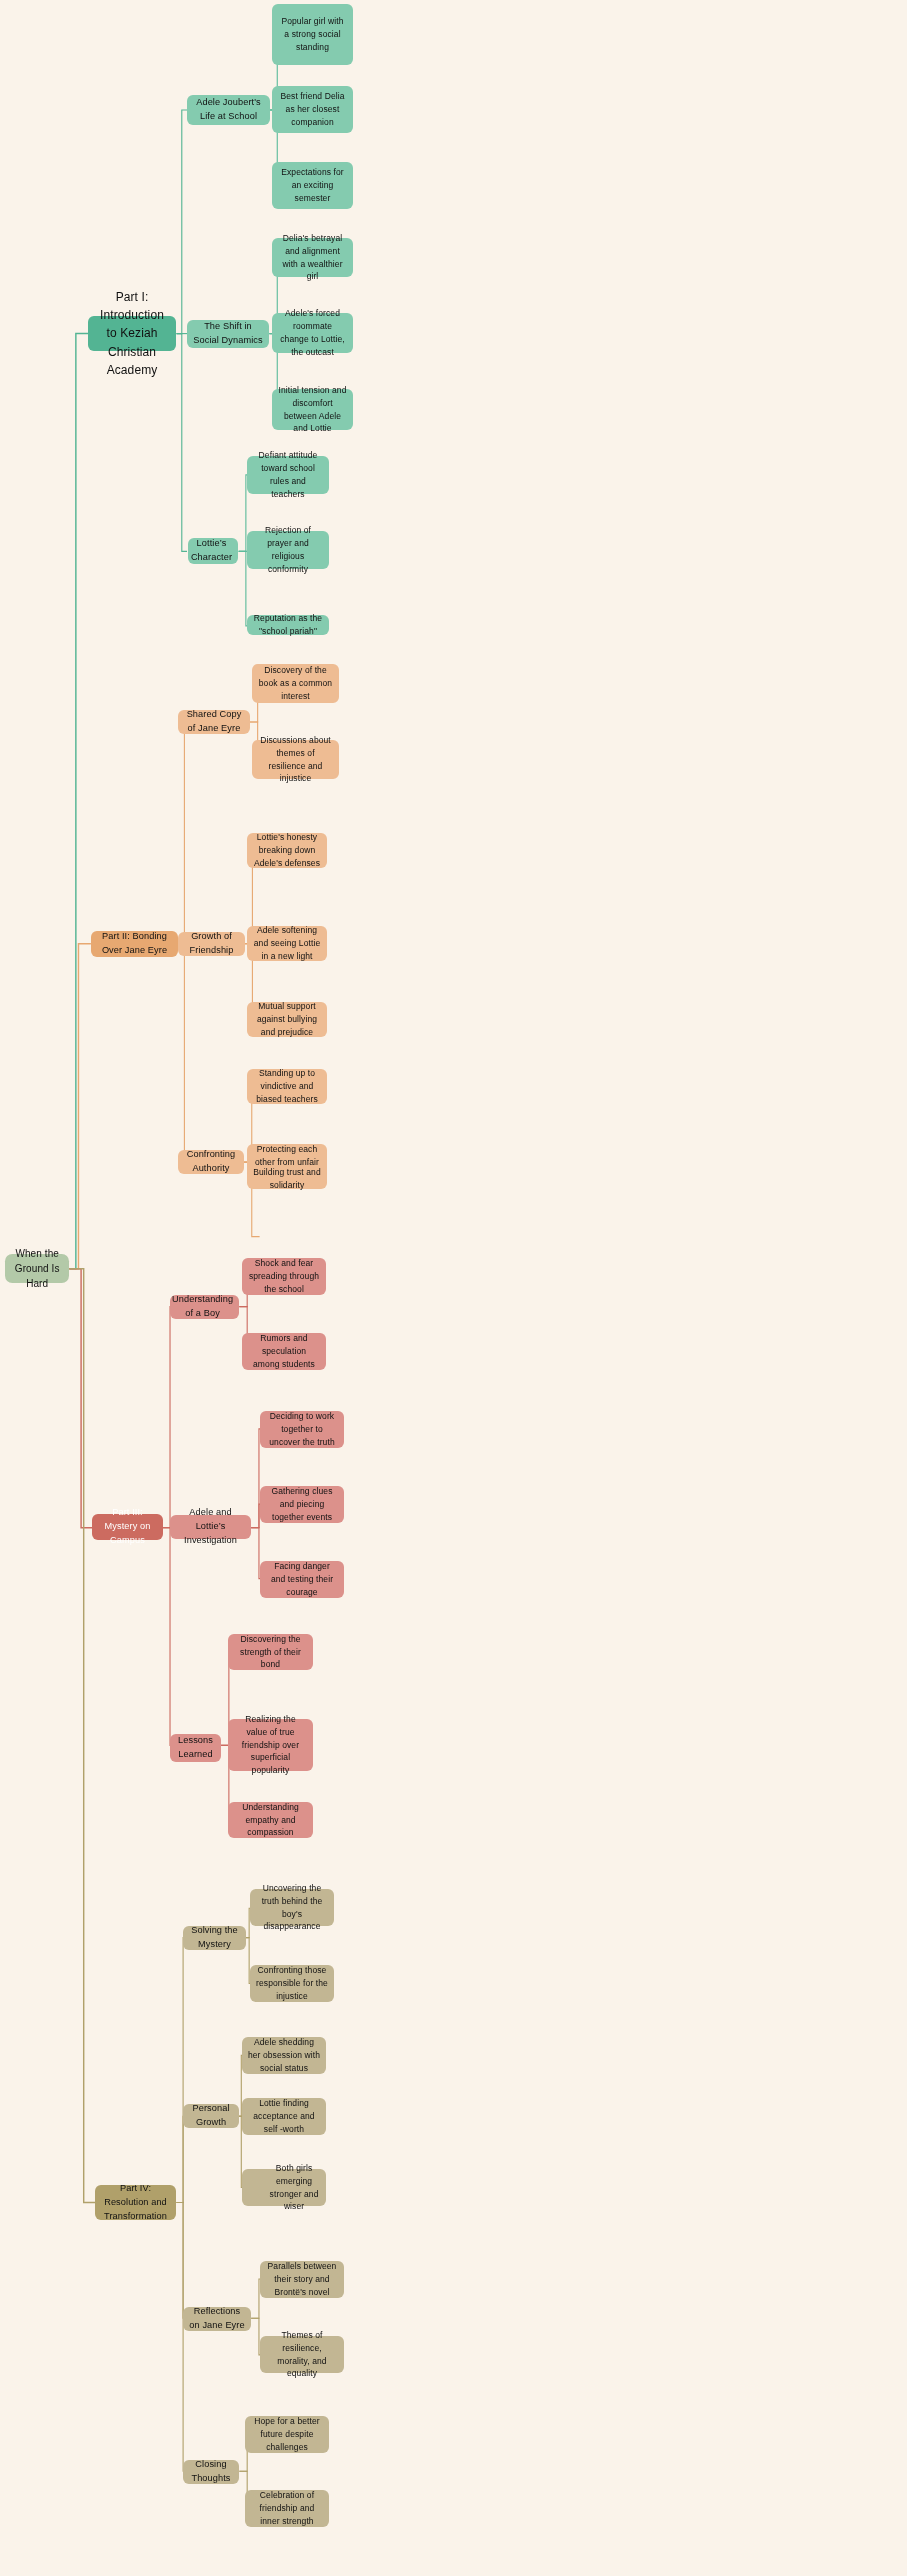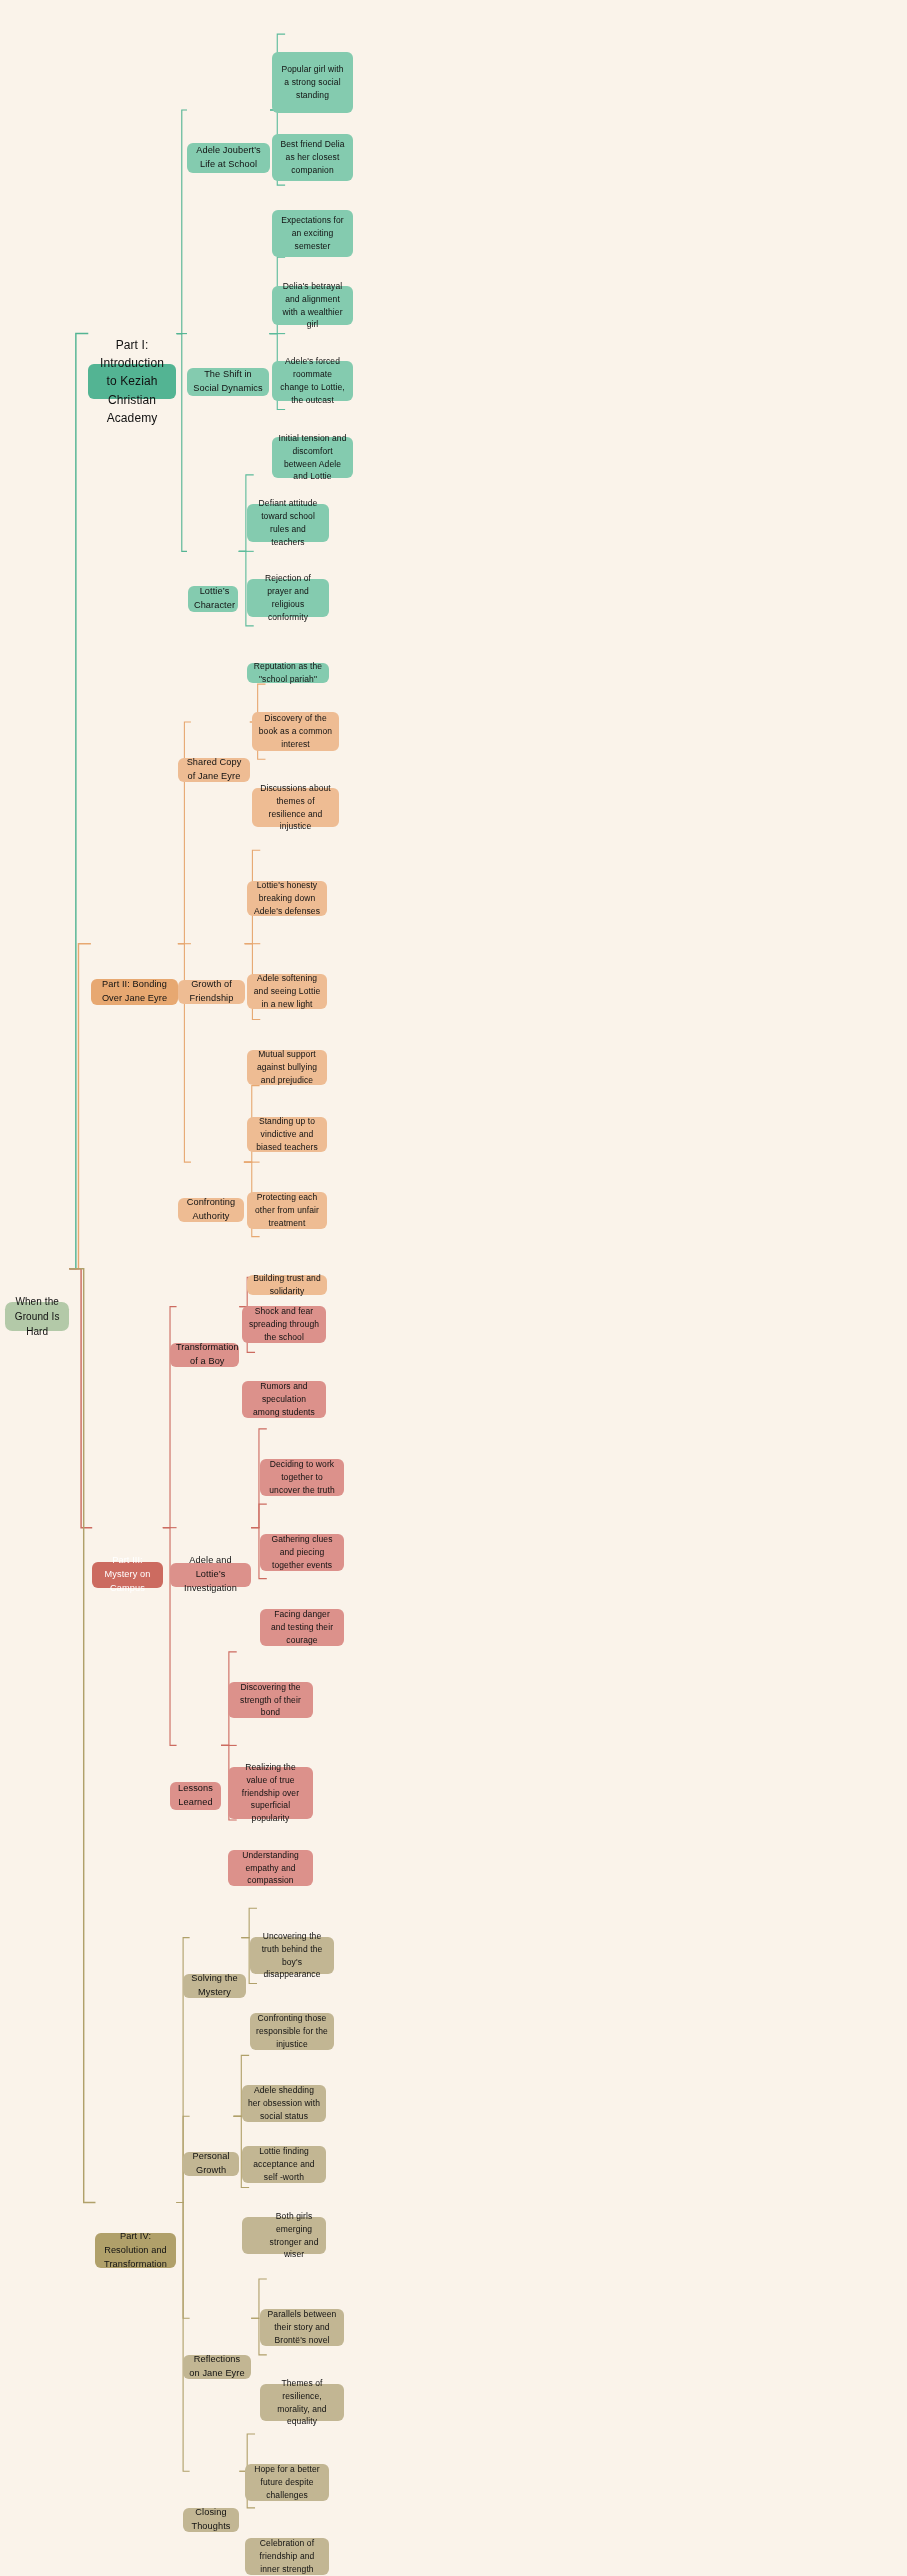--- a/index.html
+++ b/index.html
@@ -22,27 +22,26 @@
     width: 907px;
     height: 2576px;
     pointer-events: none;
   }
   .node {
     position: absolute;
     box-sizing: border-box;
     border-radius: 5.9px;
     display: flex;
     align-items: center;
-    justify-content: flex-start;
+    justify-content: flex-end;
     text-align: center;
     line-height: 1.52;
     color: #111111;
     padding: 2px 5.9px;
     letter-spacing: 0.1px;
-    margin-top: 48px;
   }
   .root {
     background: #b3c9a8;
     font-size: 10px;
     border-radius: 7.2px;
   }
   
   .br1-main { background: #53b493; font-size: 12px; }
   .br1-mid  { background: #84cbaf; font-size: 9.2px; }
   .br1-leaf { background: #84cbaf; font-size: 8.5px; }
@@ -234,30 +233,30 @@
 
   <div class="node br2-mid" style="left:178px; top:1150px; width:66px; height:24px;">
     <span>Confronting Authority</span>
   </div>
   <div class="node br2-leaf" style="left:247px; top:1069px; width:80px; height:35px;">
     <span>Standing up to vindictive and biased teachers</span>
   </div>
   <div class="node br2-leaf" style="left:247px; top:1144px; width:80px; height:37px;">
     <span>Protecting each other from unfair treatment</span>
   </div>
-  <div class="node br2-leaf" style="left:247px; top:1227px; width:80px; height:20px;">
+  <div class="node br2-leaf" style="left:247px; top:1169px; width:80px; height:20px;">
     <span>Building trust and solidarity</span>
   </div>
 
   <div class="node br3-main" style="left:92px; top:1514px; width:71px; height:26px;">
     <span>Part III: Mystery on Campus</span>
   </div>
 
   <div class="node br3-mid" style="left:170px; top:1295px; width:69px; height:24px;">
-    <span>Transformation of a Boy</span>
+    <span>Understanding of a Boy</span>
   </div>
   <div class="node br3-leaf" style="left:242px; top:1258px; width:84px; height:37px;">
     <span>Shock and fear spreading through the school</span>
   </div>
   <div class="node br3-leaf" style="left:242px; top:1333px; width:84px; height:37px;">
     <span>Rumors and speculation among students</span>
   </div>
 
   <div class="node br3-mid" style="left:170px; top:1515px; width:81px; height:24px;">
     <span>Adele and Lottie’s Investigation</span>

